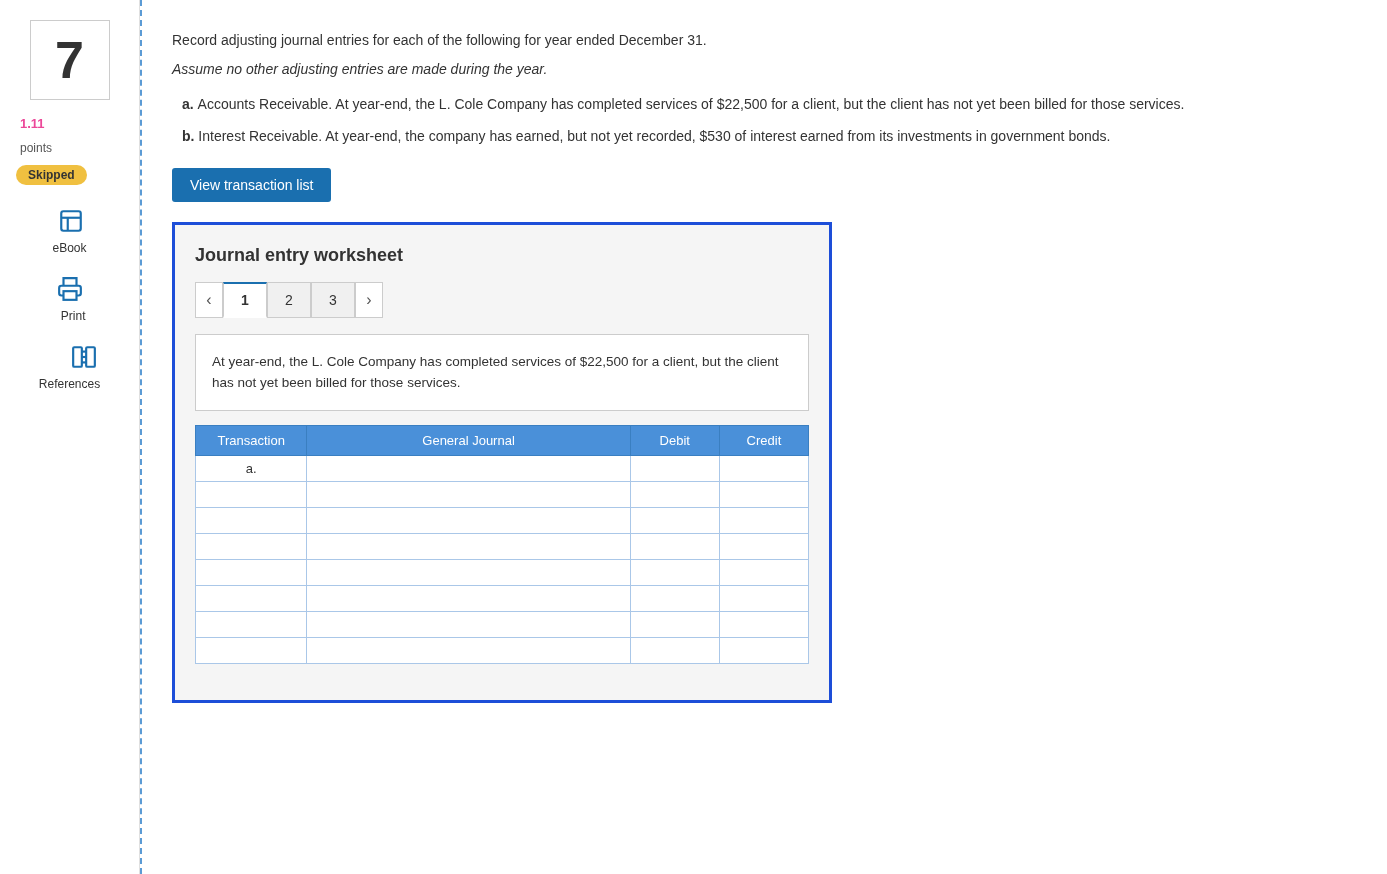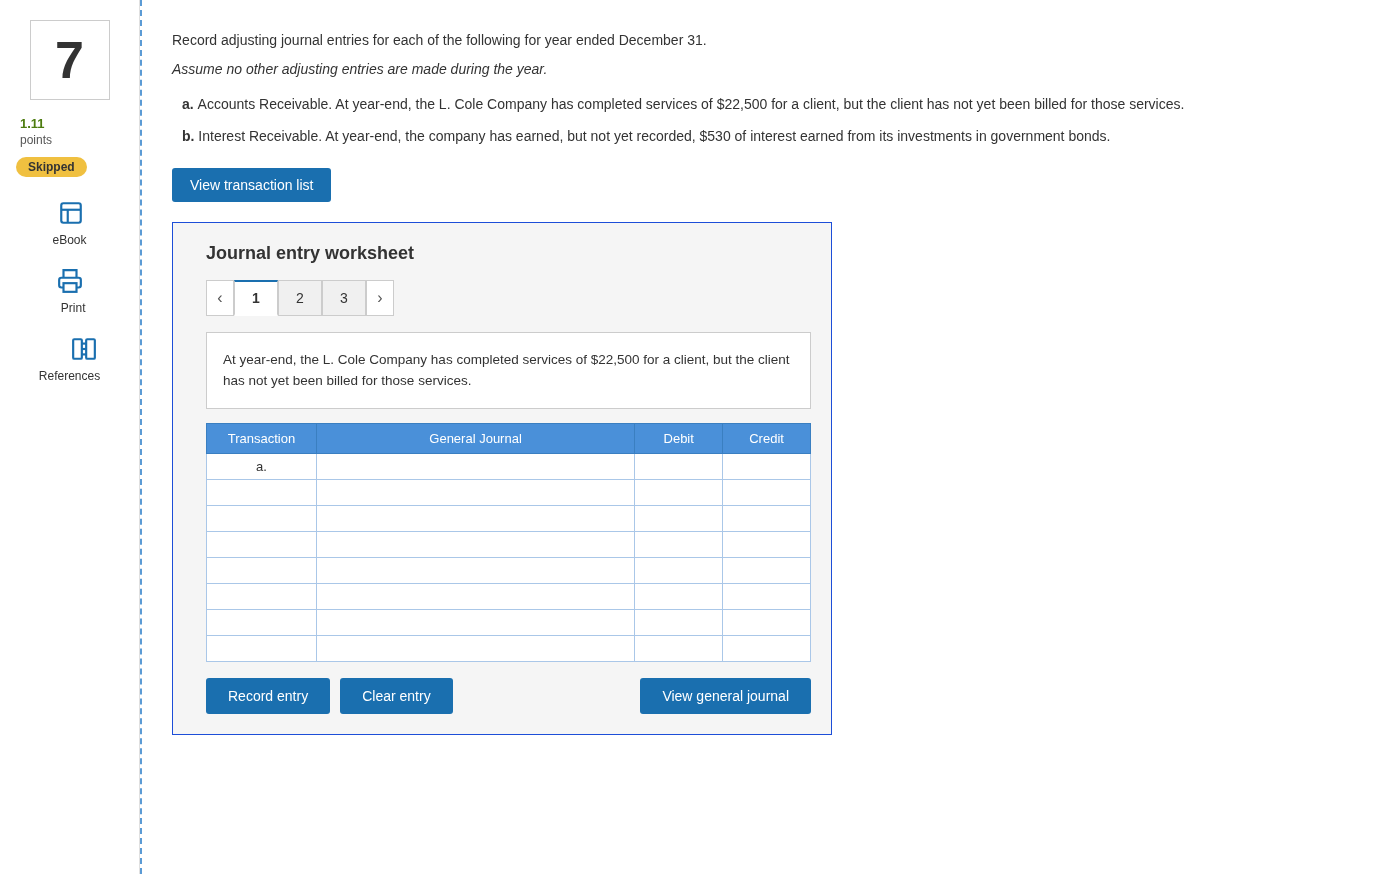--- a/index.html
+++ b/index.html
@@ -26,23 +26,23 @@
       display: flex;
       align-items: center;
       justify-content: center;
       font-size: 52px;
       font-weight: bold;
       color: #333;
       margin-bottom: 16px;
     }
     .points-label {
       font-size: 13px;
-      color: #4d7c0f;
-      font-weight: bold;
-      margin-bottom: 2px;
+      color: #ec4899;
+      font-weight: bold;
+      margin-bottom: 10px;
       align-self: flex-start;
       margin-left: 10px;
     }
     .points-sub {
       font-size: 12px;
       color: #555;
       align-self: flex-start;
       margin-left: 10px;
       margin-bottom: 10px;
     }
@@ -117,23 +117,23 @@
       border: none;
       padding: 9px 18px;
       font-size: 14px;
       border-radius: 3px;
       cursor: pointer;
       margin-bottom: 20px;
     }
 
     
     .worksheet-box {
-      border: 1px solid #1d4ed8;
+      border: 3px solid #1d4ed8;
       background: #f5f5f5;
-      padding: 20px 20px 20px 33px;
+      padding: 20px 20px 20px 20px;
       max-width: 660px;
     }
     .worksheet-title {
       font-size: 18px;
       font-weight: bold;
       color: #333;
       margin-bottom: 16px;
     }
 
     
@@ -384,20 +384,15 @@
             </tr>
             <tr>
               <td class="td-transaction"></td>
               <td><input type="text" style=""></td>
               <td><input type="text" style=""></td>
               <td><input type="text" style=""></td>
             </tr>
           </tbody>
       </table>
 
-      <div class="action-buttons">
-        <button class="action-btn">Record entry</button>
-        <button class="action-btn">Clear entry</button>
-        <button class="action-btn spacer">View general journal</button>
-      </div>
     </div>
   </div>
 </div>
 
 </body></html>

